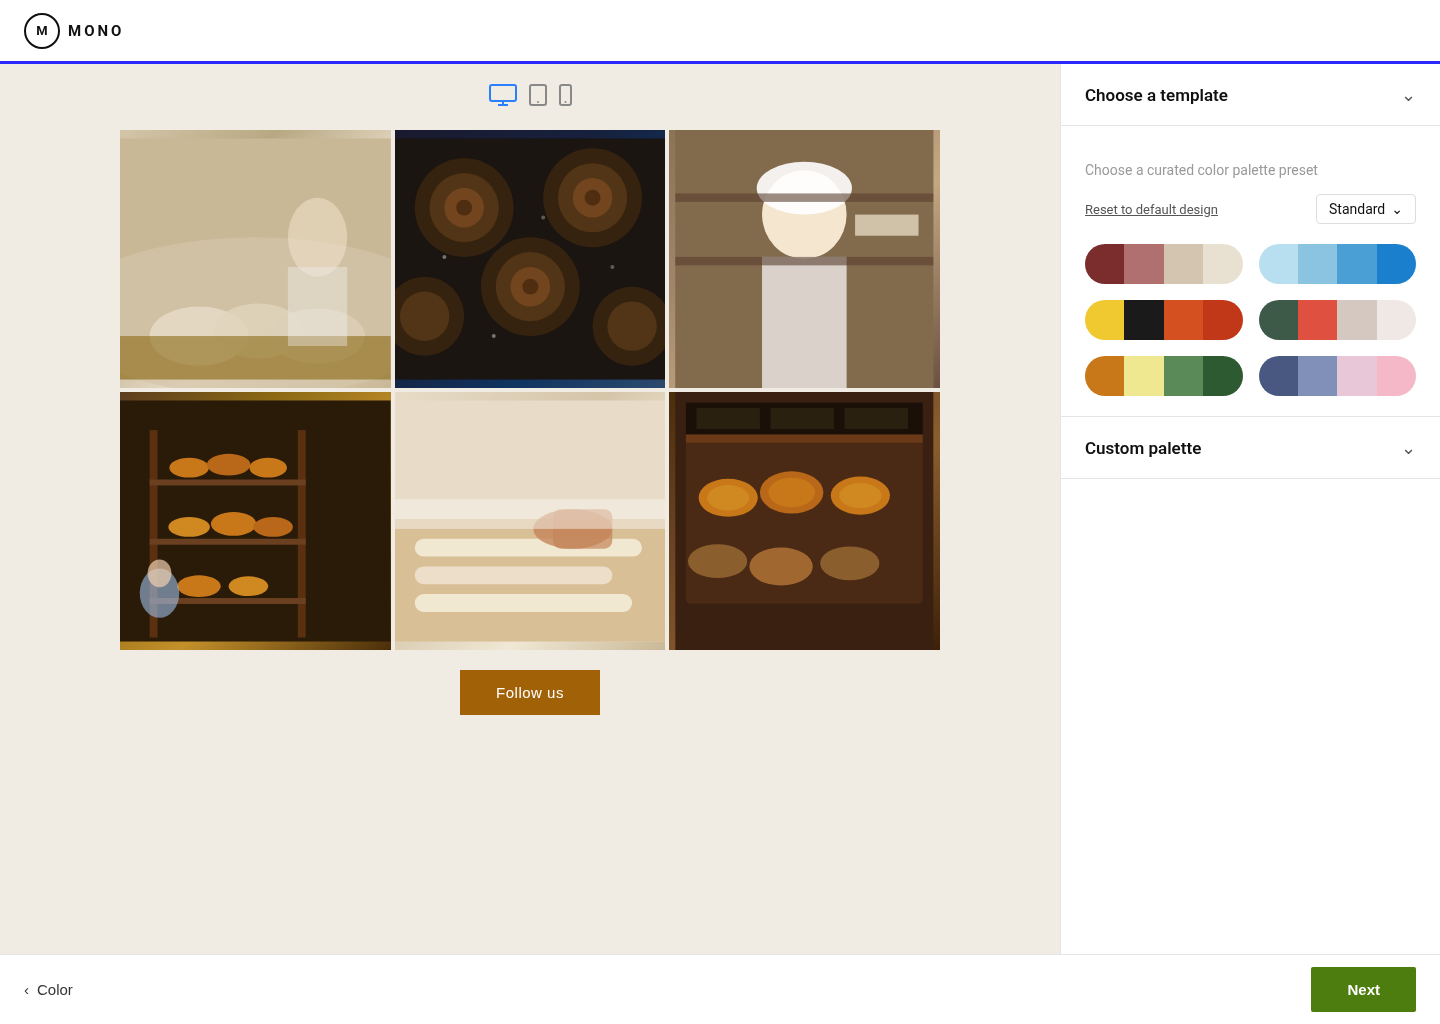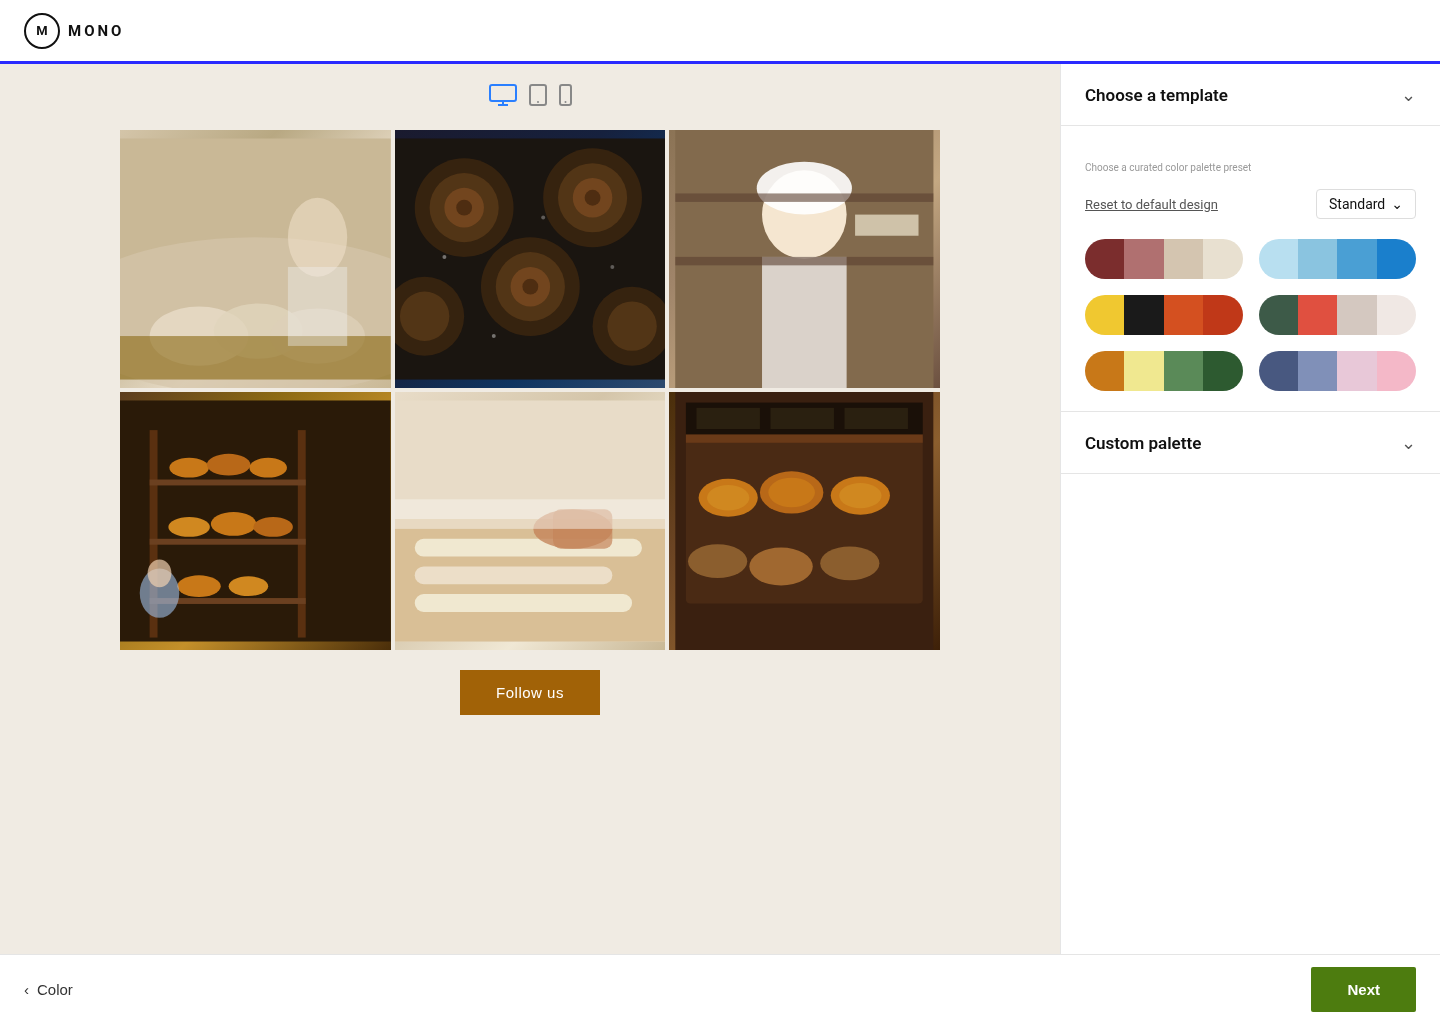--- a/index.html
+++ b/index.html
@@ -141,21 +141,21 @@
       font-weight: 600;
       color: #111;
     }
     .chevron {
       font-size: 18px;
       color: #555;
     }
 
     
     .palette-subtitle {
-      font-size: 10px;
+      font-size: 14px;
       color: #999;
       margin-top: 16px;
     }
 
     .palette-controls {
       display: flex;
       align-items: center;
       justify-content: space-between;
       margin-top: 16px;
     }

